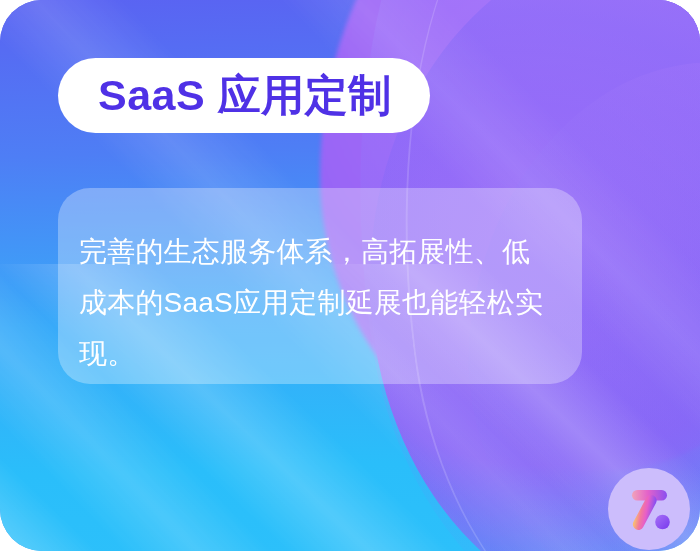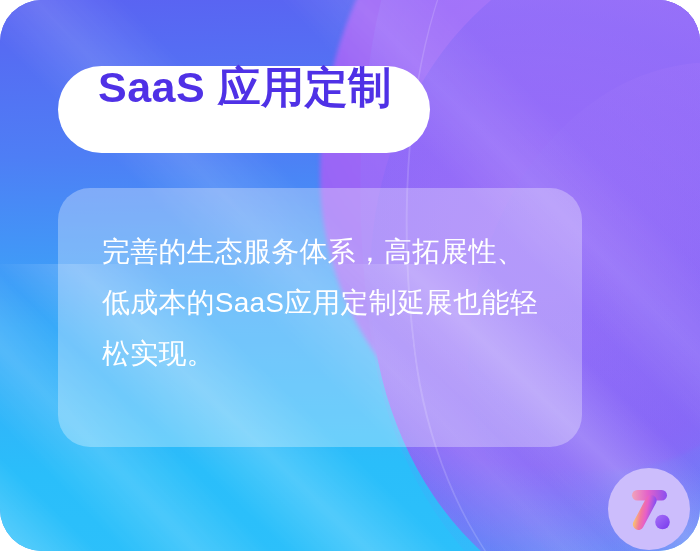--- a/index.html
+++ b/index.html
@@ -158,48 +158,49 @@
         rgba(255,255,255,0.00) 62%,
         rgba(255,255,255,0.20) 69%,
         rgba(255,255,255,0.00) 76%);
     mix-blend-mode: screen;
   }
 
   
   .title-pill {
     position: absolute;
     left: 58px;
-    top: 66px;
-    height: 87px;
+    top: 58px;
+    height: 75px;
     padding: 0 38px 0 40px;
     display: flex;
+    align-items: center;
     background: #ffffff;
     border-radius: 48px;
     box-sizing: border-box;
   }
   .title-text {
     font-size: 43px;
     line-height: 1;
     font-weight: 700;
     color: #4f31e6;
     letter-spacing: 0.5px;
     white-space: nowrap;
   }
 
   
   .body-panel {
     position: absolute;
     left: 58px;
     top: 188px;
     width: 524px;
-    height: 259px;
+    height: 196px;
     border-radius: 32px;
     background: rgba(255,255,255,0.30);
     box-sizing: border-box;
-    padding: 38px 36px 0 44px;
+    padding: 38px 36px 0 21px;
   }
   .body-text {
     font-size: 28px;
     line-height: 51px;
     color: #ffffff;
     letter-spacing: 0.2px;
     margin: 0;
   }
 
   

